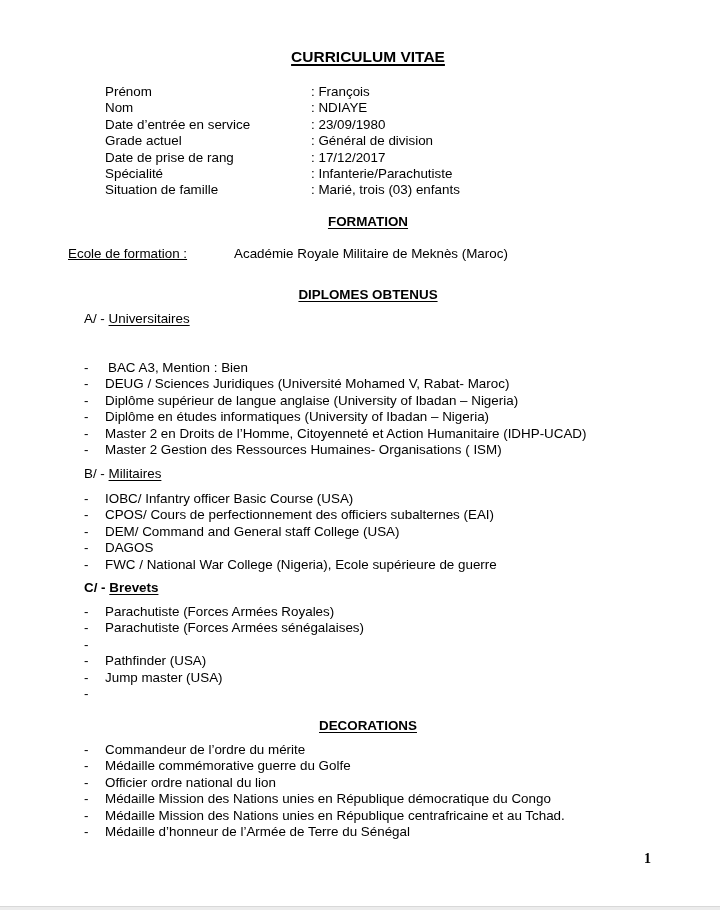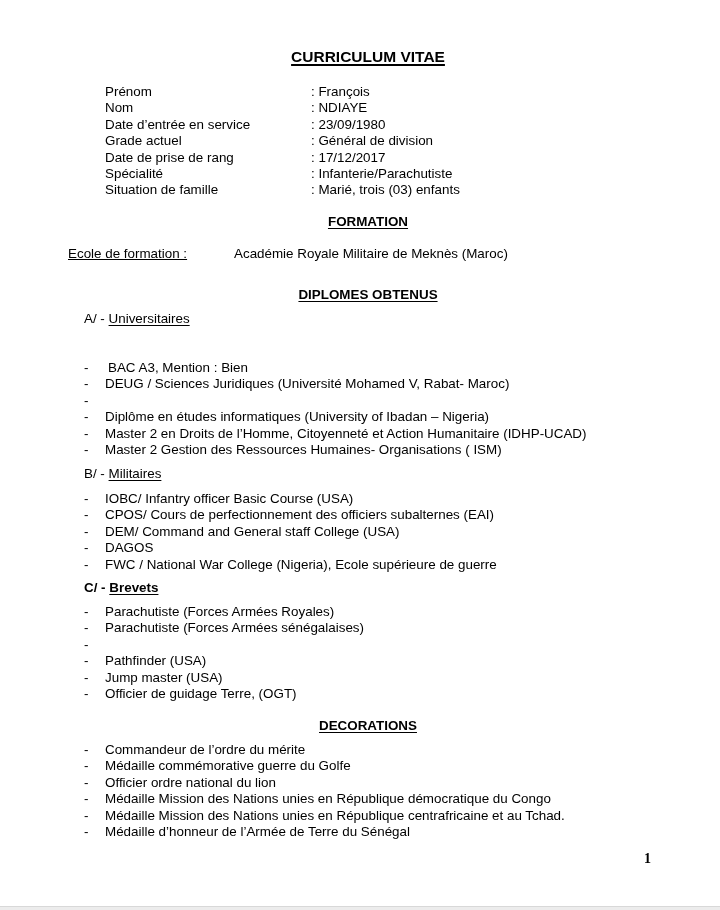--- a/index.html
+++ b/index.html
@@ -154,20 +154,21 @@
     <li>
         <span class="dash">-</span>
         <span class="item-text">BAC A3, Mention : Bien</span>
       </li>
     <li>
         <span class="dash">-</span>
         <span class="item-text">DEUG / Sciences Juridiques (Université Mohamed V, Rabat- Maroc)</span>
       </li>
     <li>
         <span class="dash">-</span>
+        <span class="item-text">Diplôme supérieur de langue anglaise (University of Ibadan – Nigeria)</span>
       </li>
     <li>
         <span class="dash">-</span>
         <span class="item-text">Diplôme en études informatiques (University of Ibadan – Nigeria)</span>
       </li>
     <li>
         <span class="dash">-</span>
         <span class="item-text">Master 2 en Droits de l’Homme, Citoyenneté et Action Humanitaire (IDHP-UCAD)</span>
       </li>
     <li>
@@ -222,21 +223,20 @@
     <li>
         <span class="dash">-</span>
         <span class="item-text">Pathfinder (USA)</span>
       </li>
     <li>
         <span class="dash">-</span>
         <span class="item-text">Jump master (USA)</span>
       </li>
     <li>
         <span class="dash">-</span>
-        <span class="item-text">Officier de guidage Terre, (OGT)</span>
       </li>
   </ul>
 
   <div class="section-heading" style="top:718px;">DECORATIONS</div>
 
   <ul class="list" style="top:742px;">
     <li>
         <span class="dash">-</span>
         <span class="item-text">Commandeur de l’ordre du mérite</span>
       </li>

